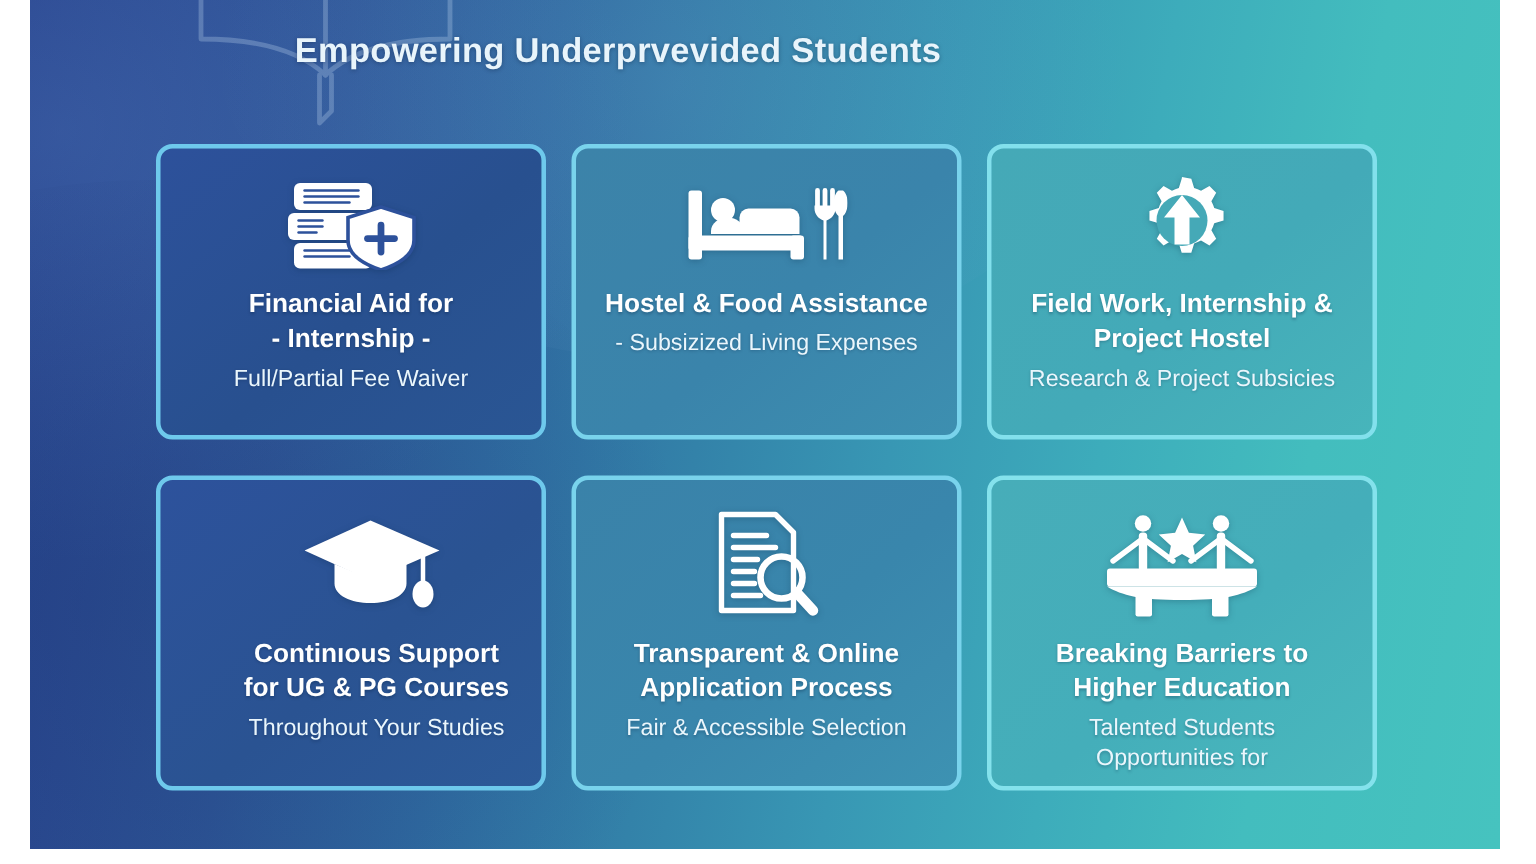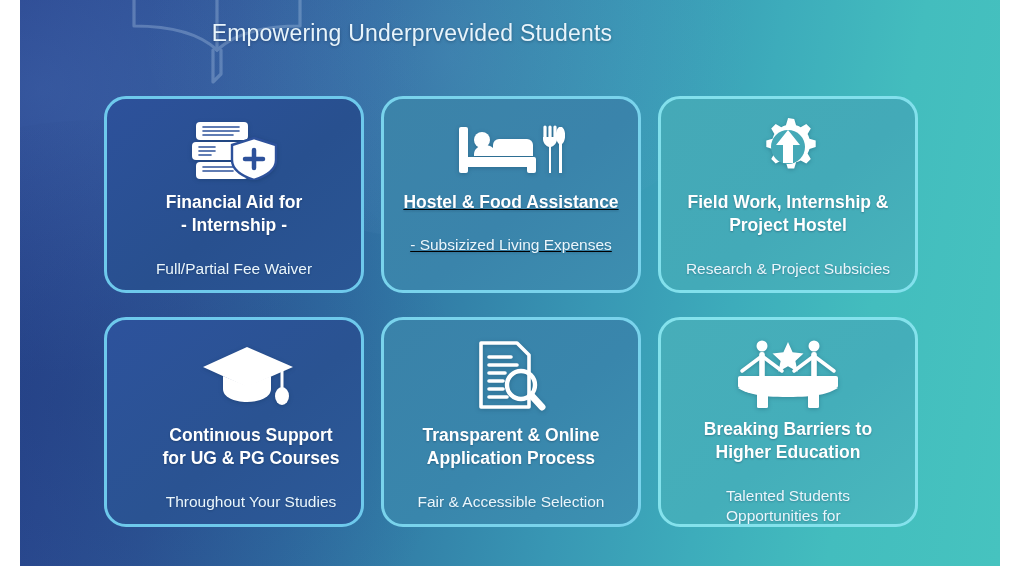--- a/index.html
+++ b/index.html
@@ -53,48 +53,48 @@
     pointer-events: none;
   }
 
   
   .slide-title {
     position: absolute;
     left: 0; top: 20px; width: 784px;
     text-align: center;
     color: #e8f4fb;
     font-size: 23px;
-    font-weight: 400;
+    font-weight: 700;
     letter-spacing: 0.2px;
     text-shadow: 0 1px 3px rgba(0,20,50,0.35);
   }
 
   
   .grid {
     position: absolute;
     left: 84px; top: 96px;
     width: 814px; height: 430px;
     display: grid;
     grid-template-columns: 260px 260px 260px;
     grid-template-rows: 197px 210px;
     column-gap: 17px;
     row-gap: 24px;
   }
   .card {
     position: relative;
     border: 3px solid;
-    border-radius: 22px;
+    border-radius: 11px;
     display: flex;
     flex-direction: column;
     align-items: center;
     padding-top: 18px;
     overflow: hidden;
   }
   .c1 { border-color:#6ec9ec; background: linear-gradient(140deg,#2d519b 0%, #28508f 55%, #2a5694 100%); }
-  .c2 { border-color:#79d3ec; background: linear-gradient(140deg,#3c83a9 0%, #3a84ab 55%, #3d8fb0 100%); text-decoration: underline; }
+  .c2 { border-color:#79d3ec; background: linear-gradient(140deg,#3c83a9 0%, #3a84ab 55%, #3d8fb0 100%); }
   .c3 { border-color:#82e0ec; background: linear-gradient(140deg,#45a9b7 0%, #43aab8 55%, #47b5bb 100%); }
   .c4 { border-color:#6ec9ec; background: linear-gradient(140deg,#2d529c 0%, #2a5392 55%, #2c5a98 100%); padding-left: 34px; }
   .c5 { border-color:#79d3ec; background: linear-gradient(140deg,#3a82a9 0%, #3986ac 55%, #3d92b2 100%); }
   .c6 { border-color:#84e2ec; background: linear-gradient(140deg,#47adb9 0%, #44aeba 55%, #49b9bd 100%); }
 
   .card-icon {
     height: 66px;
     display: flex;
     align-items: center;
     justify-content: center;
@@ -104,25 +104,26 @@
   .card-title {
     color: #ffffff;
     font-size: 17.5px;
     font-weight: bold;
     line-height: 1.33;
     text-align: center;
     padding: 0 10px;
     text-shadow: 0 1px 2px rgba(0,25,55,0.30);
   }
   .card-sub {
-    margin-top: 21px;
+    margin-top: 5px;
     color: #eaf6fc;
     font-size: 15.5px;
     font-weight: 400;
     line-height: 1.3;
+    text-align: center;
     padding: 0 8px;
     text-shadow: 0 1px 2px rgba(0,25,55,0.25);
   }
   .r2 .card-icon { height: 78px; }
 </style>
 </head>
 <body>
 
 <div id="slide">
 

